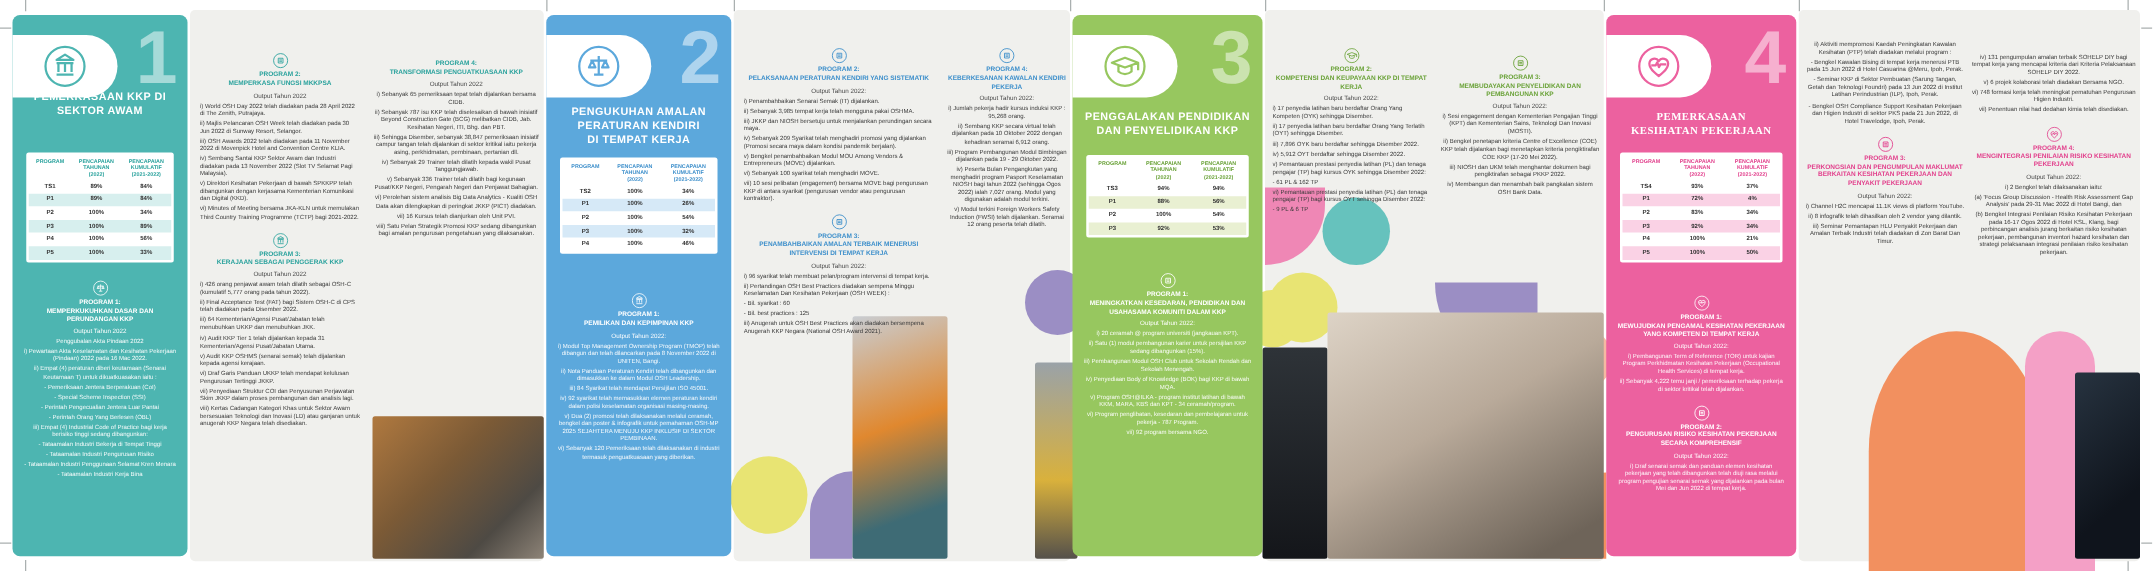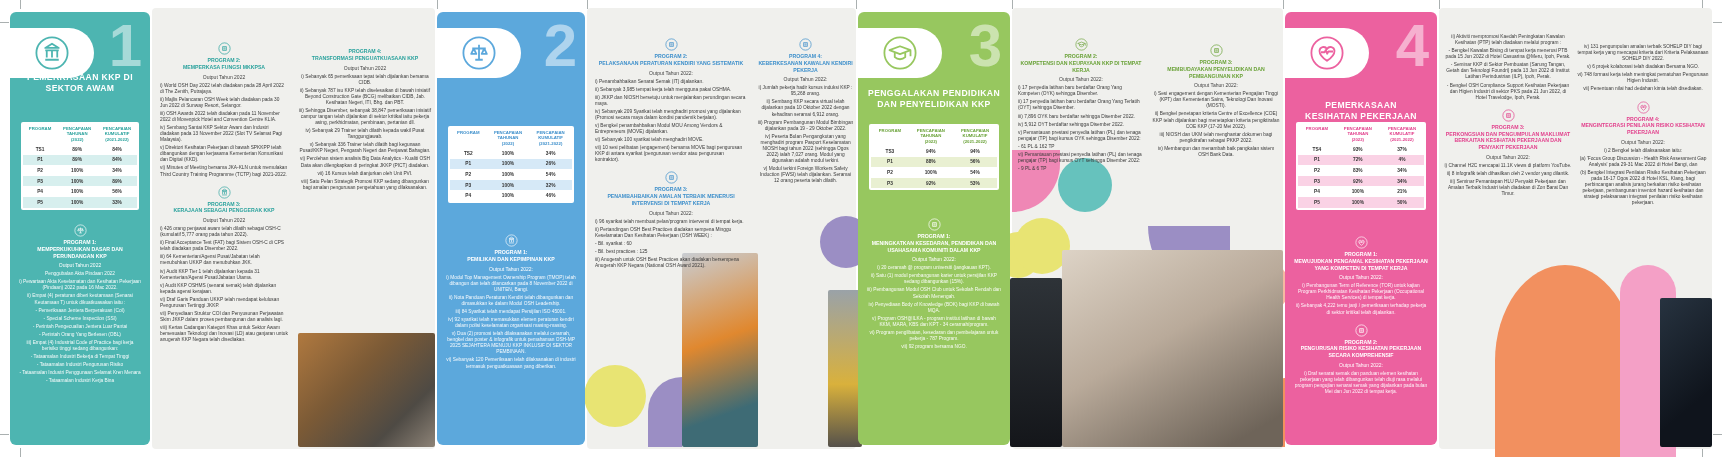--- a/index.html
+++ b/index.html
@@ -261,20 +261,23 @@
     </div>
   </div>
 
   <section class="panel blue" style="left:437px;width:148px;">
     <div class="notch">
       <svg viewBox="0 0 24 24">
           <use href="#i-scales"></use>
         </svg>
     </div>
     <div class="bignum">2</div>
+    <h1 class="ptitle" style="top:72px;">PENGUKUHAN AMALAN
+PERATURAN KENDIRI
+DI TEMPAT KERJA</h1>
     <div class="tbl" style="top:114px;">
       <div class="thead">
           <div>PROGRAM</div>
           <div>PENCAPAIAN
 TAHUNAN
 (2022)</div>
           <div>PENCAPAIAN
 KUMULATIF
 (2021-2022)</div>
         </div>
@@ -492,21 +495,21 @@
     </div>
   </div>
 
   <section class="panel pink" style="left:1285px;width:152px;">
     <div class="notch">
       <svg viewBox="0 0 24 24">
           <use href="#i-heart"></use>
         </svg>
     </div>
     <div class="bignum">4</div>
-    <h1 class="ptitle" style="top:88px;">PEMERKASAAN
+    <h1 class="ptitle" style="top:76px;font-family:Liberation Serif, serif;">PEMERKASAAN
 KESIHATAN PEKERJAAN</h1>
     <div class="tbl" style="top:110px;">
       <div class="thead">
           <div>PROGRAM</div>
           <div>PENCAPAIAN
 TAHUNAN
 (2022)</div>
           <div>PENCAPAIAN
 KUMULATIF
 (2021-2022)</div>

